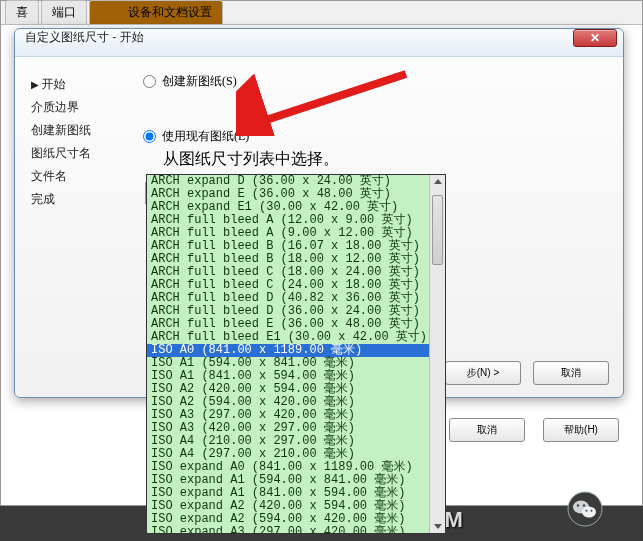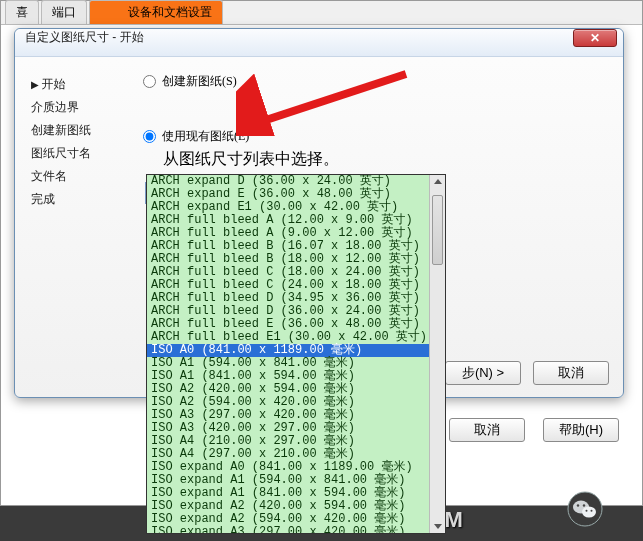--- a/index.html
+++ b/index.html
@@ -17,21 +17,21 @@
 }
 .tabs-row {
   display: flex; align-items: flex-end; height: 24px; background: #f0f0f0;
   border-bottom: 1px solid #bbb; padding-left: 4px; gap: 2px;
 }
 .tab {
   padding: 3px 10px; border: 1px solid #bbb; border-bottom: none;
   background: #e8e8e8; border-radius: 3px 3px 0 0; font-size: 12px;
   position: relative;
 }
-.tab.active { background: #f97316; padding-left: 38px; }
+.tab.active { background: #a16207; padding-left: 38px; }
 .dialog {
   position: absolute; left: 14px; top: 28px; width: 610px; height: 370px;
   background: linear-gradient(#fdfdfd,#f1f1f1);
   border: 1px solid #6b8fb3; border-radius: 6px;
   box-shadow: 0 3px 12px rgba(0,0,0,.35);
 }
 .titlebar {
   height: 28px; display: flex; align-items: flex-start; justify-content: space-between;
   padding: 0 6px 0 10px;
   background: linear-gradient(#fbfcfe,#e3ecf7);
@@ -90,21 +90,21 @@
   border-left: 4px solid transparent; border-right: 4px solid transparent;
 }
 .scrollbar::before { top: 4px; border-bottom: 5px solid #555; }
 .scrollbar::after { bottom: 4px; border-top: 5px solid #555; }
 .dlg-buttons {
   position: absolute; right: 14px; bottom: 12px; display: flex; gap: 12px;
 }
 .win-btn {
   min-width: 76px; height: 24px; padding: 0 12px;
   background: linear-gradient(#fefefe,#e6e6e6);
-  border: 1px solid #8a8a8a; border-radius: 3px; font-size: 13px;
+  border: 1px solid #8a8a8a; border-radius: 3px; font-size: 10px;
   display: flex; align-items: center; justify-content: center;
 }
 .outer-buttons {
   position: absolute; right: 24px; top: 418px; display: flex; gap: 18px; z-index: 5;
 }
 .arrow-red {
   position: absolute; z-index: 50; pointer-events: none;
 }
 .arrow1 { left: 236px; top: 66px; width: 180px; height: 70px; }
 .arrow2 { left: 320px; top: 214px; width: 130px; height: 150px; }
@@ -173,21 +173,21 @@
 <div class="dropdown-list" id="dropdown">
   <div class="item">ARCH expand D  (36.00 x 24.00 英寸)</div>
     <div class="item">ARCH expand E  (36.00 x 48.00 英寸)</div>
     <div class="item">ARCH expand E1  (30.00 x 42.00 英寸)</div>
     <div class="item">ARCH full bleed A  (12.00 x 9.00 英寸)</div>
     <div class="item">ARCH full bleed A  (9.00 x 12.00 英寸)</div>
     <div class="item">ARCH full bleed B  (16.07 x 18.00 英寸)</div>
     <div class="item">ARCH full bleed B  (18.00 x 12.00 英寸)</div>
     <div class="item">ARCH full bleed C  (18.00 x 24.00 英寸)</div>
     <div class="item">ARCH full bleed C  (24.00 x 18.00 英寸)</div>
-    <div class="item">ARCH full bleed D  (34.95 x 36.00 英寸)</div>
+    <div class="item">ARCH full bleed D  (40.82 x 36.00 英寸)</div>
     <div class="item">ARCH full bleed D  (36.00 x 24.00 英寸)</div>
     <div class="item">ARCH full bleed E  (36.00 x 48.00 英寸)</div>
     <div class="item">ARCH full bleed E1  (30.00 x 42.00 英寸)</div>
     <div class="item selected">ISO A0  (841.00 x 1189.00 毫米)</div>
     <div class="item">ISO A1  (594.00 x 841.00 毫米)</div>
     <div class="item">ISO A1  (841.00 x 594.00 毫米)</div>
     <div class="item">ISO A2  (420.00 x 594.00 毫米)</div>
     <div class="item">ISO A2  (594.00 x 420.00 毫米)</div>
     <div class="item">ISO A3  (297.00 x 420.00 毫米)</div>
     <div class="item">ISO A3  (420.00 x 297.00 毫米)</div>

